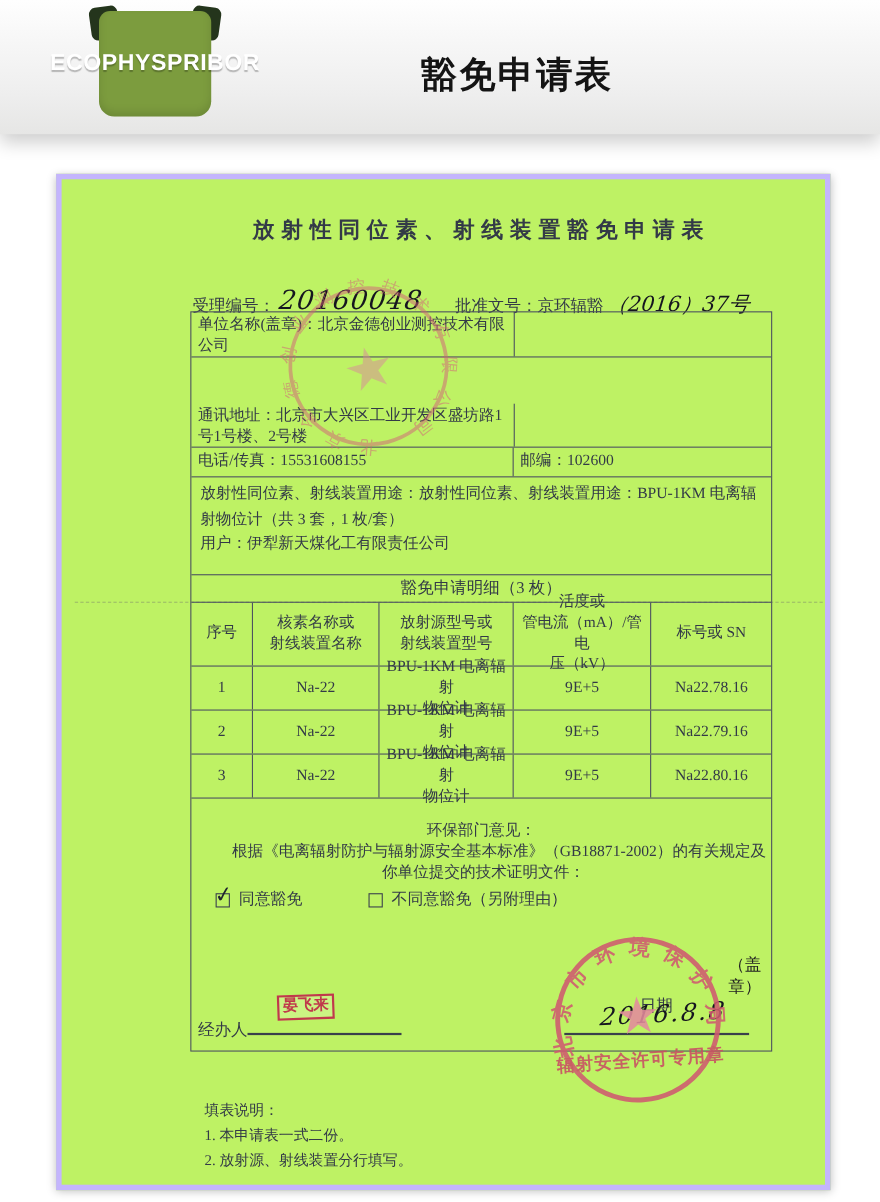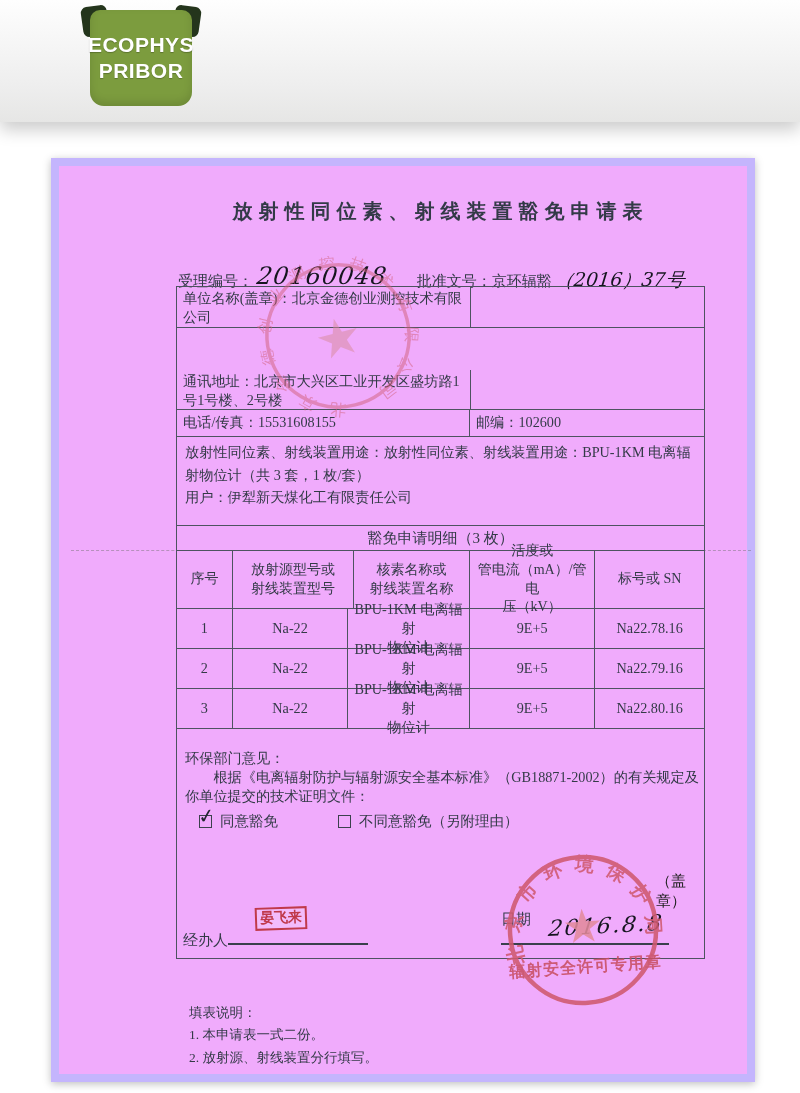--- a/index.html
+++ b/index.html
@@ -12,29 +12,29 @@
             box-shadow:0 8px 16px rgba(0,0,0,.20); }
   .banner-title { position:absolute; left:140px; right:0; top:46px; text-align:center;
                   font-family:"Liberation Sans", sans-serif; font-weight:bold;
                   font-size:33px; color:#141414; letter-spacing:2px; }
   .logo { position:absolute; left:87px; top:6px; width:108px; height:102px; cursor:pointer; }
   .logo-tip { position:absolute; top:0; width:26px; height:30px; background:#24351c; border-radius:6px; }
   .logo-tip.l { left:-5px; transform:rotate(-8deg); }
   .logo-tip.r { right:-5px; transform:rotate(8deg); }
   .logo-body { position:absolute; left:3px; top:4px; width:102px; height:96px;
                background:#7c9c3e; border-radius:10px 10px 14px 14px;
-               display:flex; flex-direction:column; align-items:center; justify-content:center;
+               display:flex; flex-direction:row; align-items:center; justify-content:center;
                box-shadow:inset 0 -4px 8px rgba(0,0,0,.12); }
   .logo-body span { color:#ffffff; font-family:"Liberation Sans", sans-serif;
                     font-weight:bold; font-size:21px; line-height:1.25; letter-spacing:.5px;
                     text-shadow:0 1px 1px rgba(0,0,0,.25); }
 
   
   .scan { position:absolute; left:51px; top:158px; width:704px; height:924px;
-          background:#f0abfc; border:8px solid #c4b5fd; box-shadow:0 2px 8px rgba(0,0,0,.25); }
+          background:#bef264; border:5px solid #c4b5fd; box-shadow:0 2px 8px rgba(0,0,0,.25); }
   .scan * { color:#333a47; }
   .ftitle { position:absolute; left:117px; top:32px; width:529px; text-align:center;
             font-size:20px; font-weight:bold; letter-spacing:6px; }
   .appno { position:absolute; left:117px; top:70px; width:529px; text-align:center; font-size:15px; }
   .accline { position:absolute; left:119px; top:98px; width:560px; font-size:15px; }
   .hand { font-family:"DejaVu Serif", serif; font-style:italic; color:#15151f; }
   .acc-val { font-size:24px; letter-spacing:1px; transform:skew(-8deg); display:inline-block;
              position:relative; top:-2px; margin-right:26px; }
   .appr-val { font-size:19px; display:inline-block; transform:skew(-6deg); }
 
@@ -58,21 +58,21 @@
 
   .dgrid { display:flex; border-bottom:1px solid #4d5360; }
   .dc { border-right:1px solid #4d5360; display:flex; align-items:center; justify-content:center;
         text-align:center; white-space:pre-line; padding:2px 2px; }
   .dc:last-child { border-right:none; }
   .c0{width:56px;} .c1{width:116px;} .c2{width:122px;} .c3{width:126px;} .c4{width:109px;}
   .dh { height:58px; font-size:14px; }
   .dr { height:40px; }
 
   
-  .opinion { position:relative; height:229px; padding:4px 8px; border-bottom:none; }
+  .opinion { position:relative; height:229px; padding:4px 8px; border-bottom:none;text-align:center; }
   .op-label { margin-top:16px; }
   .op-body { text-indent:2em; width:515px; }
   .op-choose { display:flex; align-items:center; margin-top:6px; margin-left:14px; font-size:14.5px; }
   .box { display:inline-block; width:13px; height:13px; border:1.5px solid #3b414d; position:relative; margin-right:8px; }
   .tick { position:absolute; left:-2px; top:-13px; font-size:20px; color:#20242e; transform:rotate(-8deg);
           font-family:"DejaVu Sans", sans-serif; }
   .gap { width:60px; }
   .seal-hint { position:absolute; left:479px; top:142px; font-size:15px; color:#222; }
   .signrow { position:absolute; left:4px; right:6px; bottom:6px; height:30px; font-size:15px; }
   .op-operator { position:absolute; left:2px; bottom:2px; }
@@ -99,20 +99,21 @@
 
   <div class="banner">
     <div class="logo">
       <div class="logo-tip l"></div>
       <div class="logo-tip r"></div>
       <div class="logo-body">
         <span>ECOPHYS</span>
         <span>PRIBOR</span>
       </div>
     </div>
+    <div class="banner-title">豁免申请表</div>
   </div>
 
   <div class="scan">
 
     <div class="ftitle">放射性同位素、射线装置豁免申请表</div>
 
     <div class="accline">
       <span>受理编号：</span>
       <span class="hand acc-val">20160048</span>
       <span>批准文号：京环辐豁</span>
@@ -135,24 +136,24 @@
       <div class="tr">
         <div class="usage">
           <div>放射性同位素、射线装置用途：放射性同位素、射线装置用途：BPU-1KM 电离辐射物位计（共 3 套，1 枚/套）</div>
           <div>用户：伊犁新天煤化工有限责任公司</div>
         </div>
       </div>
       <div class="sect">豁免申请明细（3 枚）</div>
 
       <div class="dgrid dh">
         <div class="dc c0">序号</div>
+        <div class="dc c1">核素名称或
+射线装置名称</div>
         <div class="dc c2">放射源型号或
 射线装置型号</div>
-        <div class="dc c1">核素名称或
-射线装置名称</div>
         <div class="dc c3">活度或
 管电流（mA）/管电
 压（kV）</div>
         <div class="dc c4">标号或 SN</div>
       </div>
       <div class="dgrid dr">
         <div class="dc c0">1</div>
         <div class="dc c1">Na-22</div>
         <div class="dc c2">BPU-1KM 电离辐射
 物位计</div>

